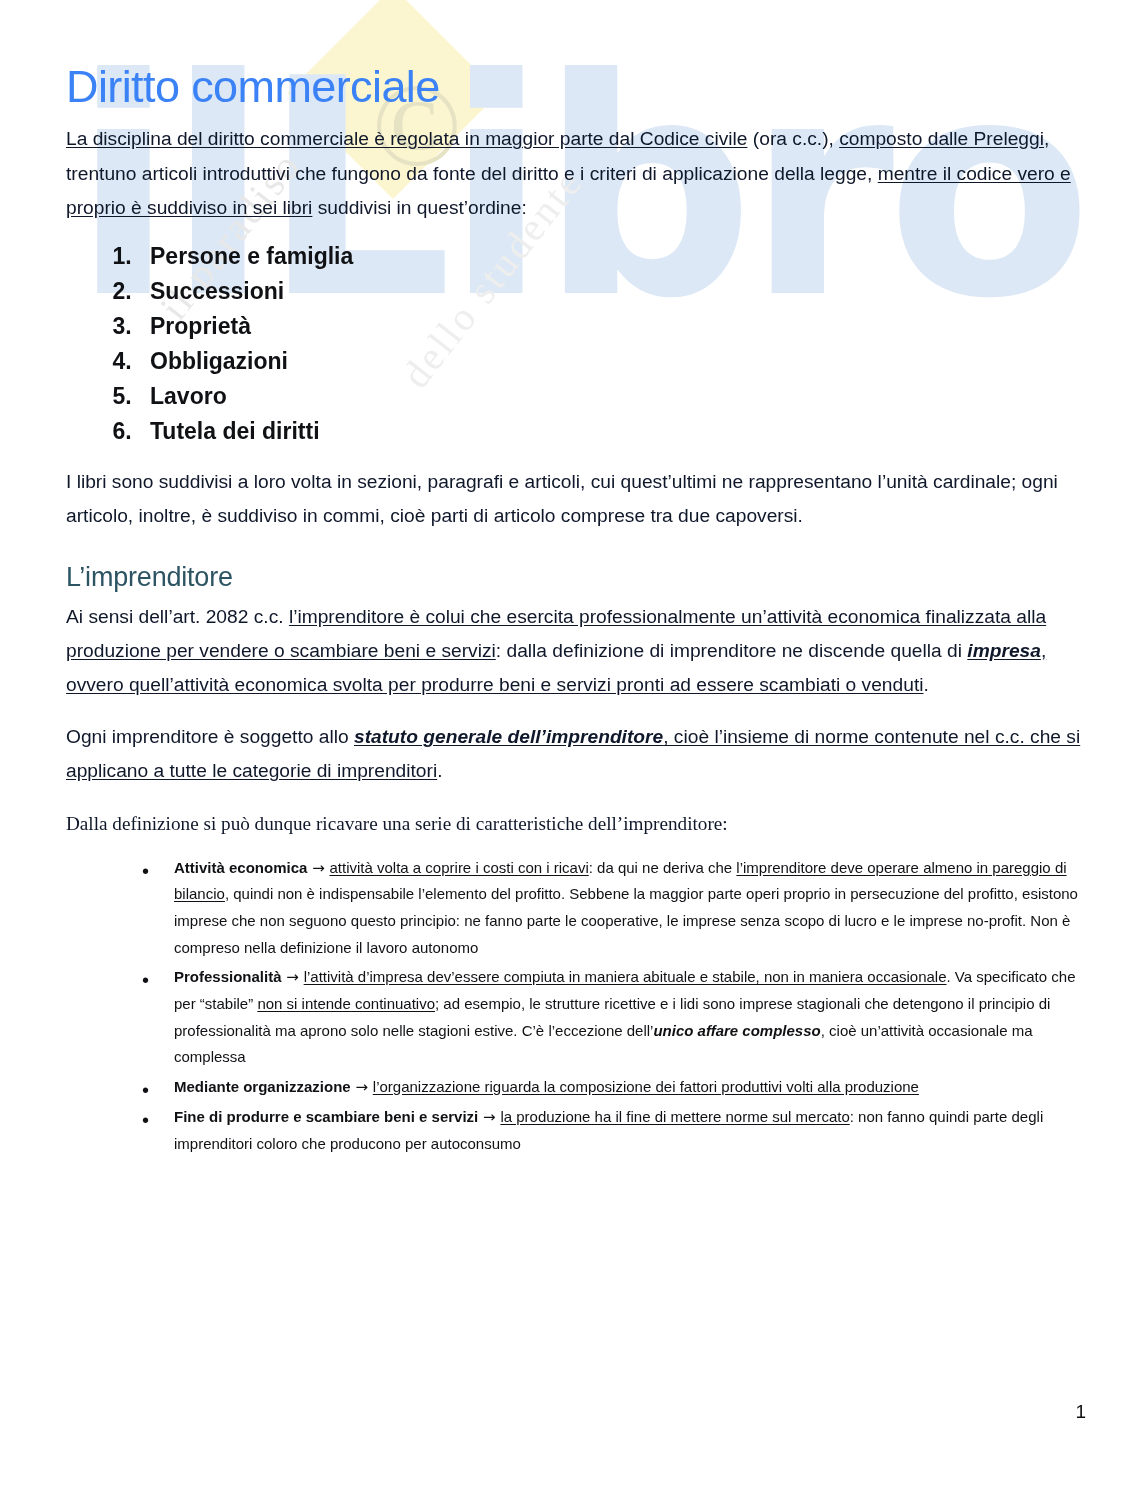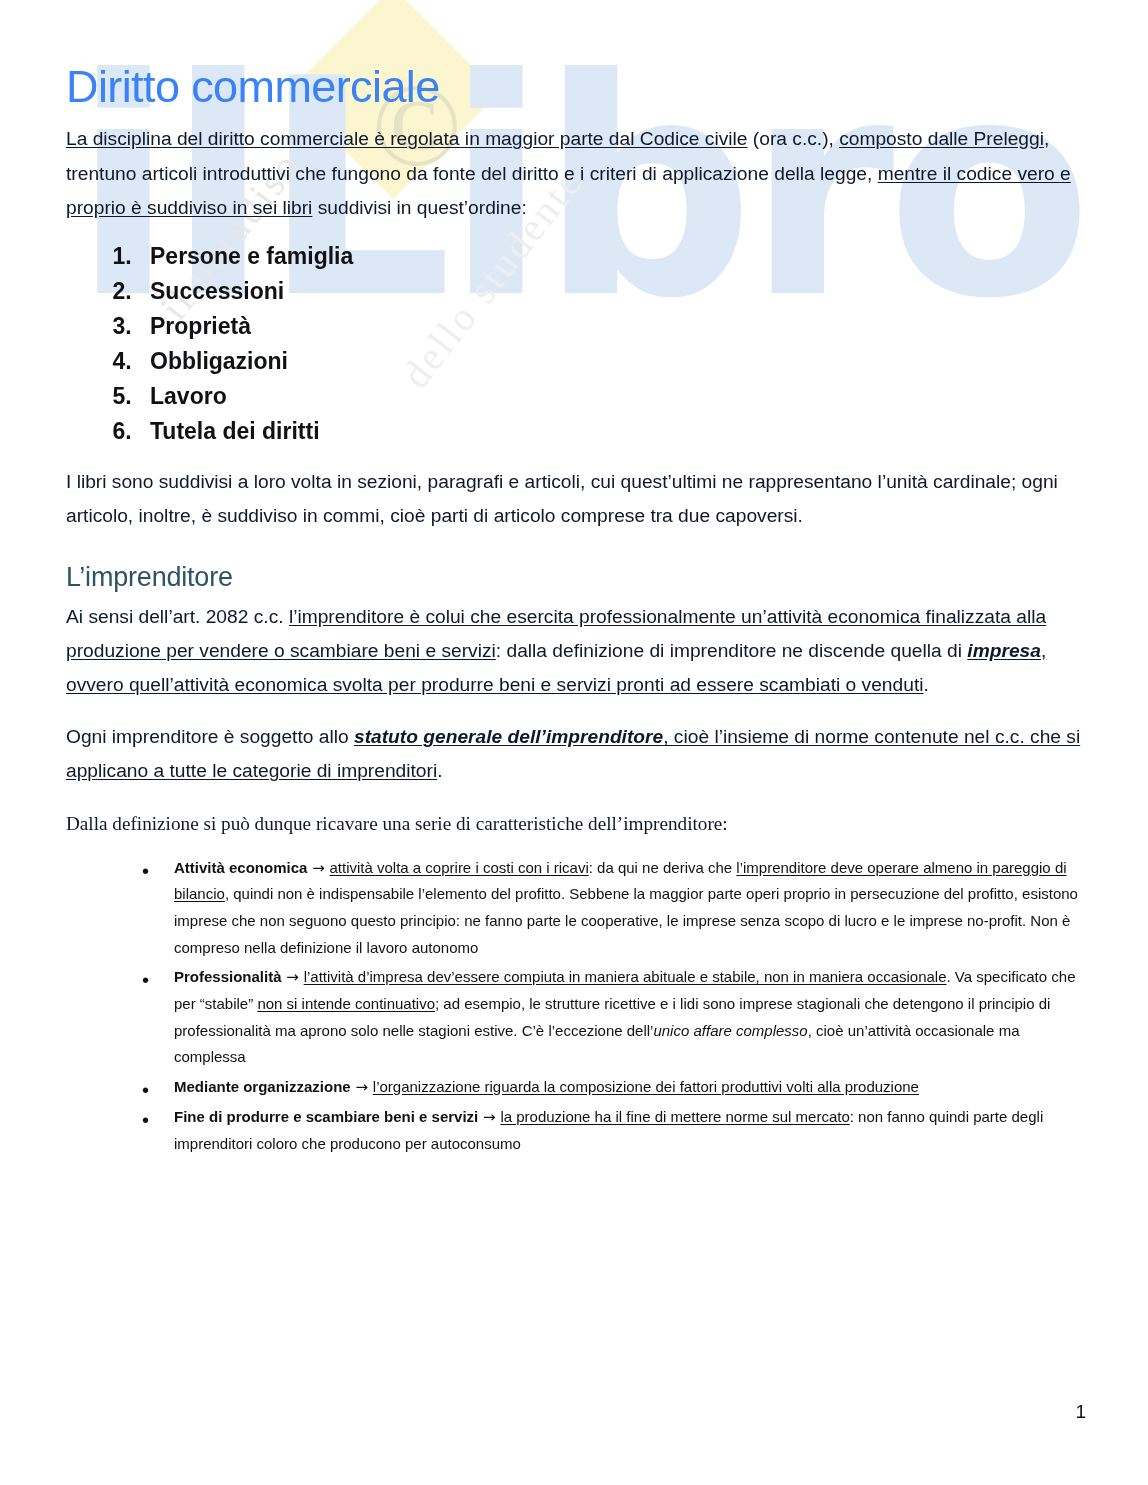--- a/index.html
+++ b/index.html
@@ -122,21 +122,21 @@
   }
   p.body.tight { margin-bottom: 10px; font-family: Liberation Serif, serif; }
 
   u.ul { text-decoration: underline; text-underline-offset: 2px; }
   .bi {
     font-weight: 700;
     font-style: italic;
     text-decoration: underline;
     text-underline-offset: 2px;
   }
-  .it { font-style: italic; }
+  .it { font-style: italic; font-weight: bold; }
   .bd { font-weight: 700; }
 
   ol.books {
     margin: 20px 0 22px 0;
     padding-left: 72px;
     font-size: 23px;
     line-height: 1.0;
   }
   ol.books li {
     font-weight: 700;

